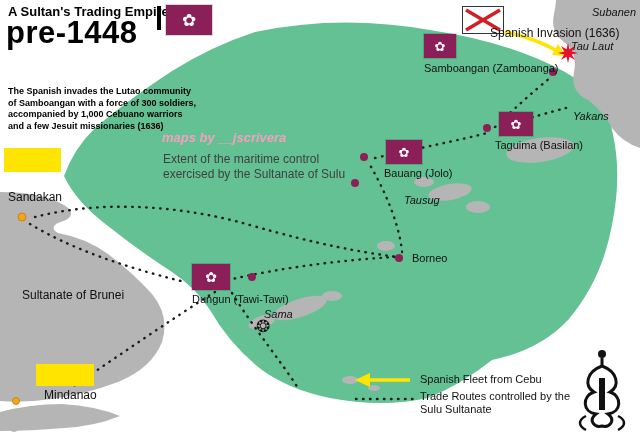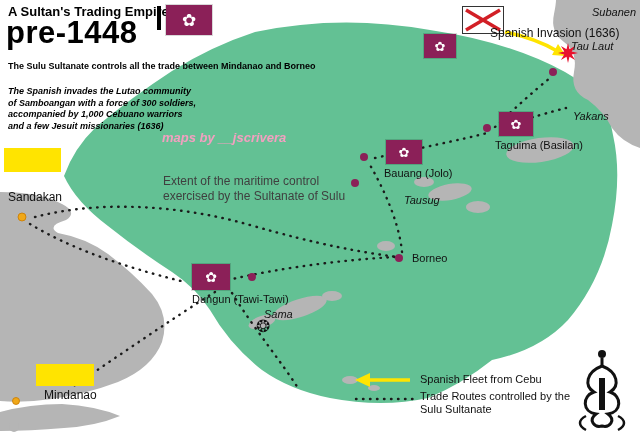--- a/index.html
+++ b/index.html
@@ -101,37 +101,37 @@
     </g>
   </svg>
 
   <div class="abs title-l1" style="left:8px;top:4px;">A Sultan's Trading Empire</div>
   <div class="abs" style="left:157px;top:6px;width:4px;height:24px;background:#000;"></div>
   <div class="abs flag" style="left:166px;top:5px;width:46px;height:30px;font-size:17px;">
     <span>✿</span>
   </div>
   <div class="abs title-l2" style="left:6px;top:15px;">pre-1448</div>
 
-  <div class="abs small-note" style="left:8px;top:61px;width:345px;">The Sulu Sultanate controls all the trade between Mindanao and Borneo</div>
 
-  <div class="abs small-note" style="left:8px;top:86px;width:192px;font-style:italic;">The Spanish invades the Lutao community of Samboangan with a force of 300 soldiers, accompanied by 1,000 Cebuano warriors and a few Jesuit missionaries (1636)</div>
+  <div class="abs small-note" style="left:8px;top:86px;width:192px;">The Spanish invades the Lutao community of Samboangan with a force of 300 soldiers, accompanied by 1,000 Cebuano warriors and a few Jesuit missionaries (1636)</div>
 
   <div class="abs" style="left:462px;top:6px;width:40px;height:26px;background:#fff;border:1px solid #333;">
     <svg width="40" height="26" viewBox="0 0 40 26">
       <line x1="3" y1="3" x2="37" y2="23" stroke="#d21f26" stroke-width="3.5"></line>
       <line x1="37" y1="3" x2="3" y2="23" stroke="#d21f26" stroke-width="3.5"></line>
     </svg>
   </div>
   <div class="abs lbl" style="left:490px;top:27px;font-size:12px;">Spanish Invasion (1636)</div>
   <div class="abs lbl italic" style="left:592px;top:6px;">Subanen</div>
   <div class="abs lbl italic" style="left:555px;top:40px;margin-left:16px;">Tau Laut</div>
 
   <div class="abs flag" style="left:424px;top:34px;width:32px;height:24px;font-size:13px;">
     <span>✿</span>
   </div>
+  <div class="abs lbl" style="left:424px;top:62px;">Samboangan (Zamboanga)</div>
 
   <div class="abs lbl italic" style="left:573px;top:110px;">Yakans</div>
 
   <div class="abs flag" style="left:499px;top:112px;width:34px;height:24px;font-size:13px;">
     <span>✿</span>
   </div>
   <div class="abs lbl" style="left:495px;top:139px;">Taguima (Basilan)</div>
 
   <div class="abs flag" style="left:386px;top:140px;width:36px;height:24px;font-size:13px;">
     <span>✿</span>
@@ -146,23 +146,24 @@
     <span>✿</span>
   </div>
   <div class="abs lbl" style="left:192px;top:293px;">Dungun (Tawi-Tawi)</div>
 
   <div class="abs lbl italic" style="left:236px;top:308px;margin-left:28px;">Sama</div>
   <div class="abs" style="left:256px;top:316px;font-size:17px;color:#111;">❂</div>
 
   <div class="abs ybox" style="left:4px;top:148px;width:57px;height:24px;"></div>
   <div class="abs lbl" style="left:8px;top:177px;font-size:12px;margin-top:14px;">Sandakan</div>
 
+  <div class="abs lbl" style="left:22px;top:289px;font-size:12px;">Sultanate of Brunei</div>
 
   <div class="abs ybox" style="left:36px;top:364px;width:58px;height:22px;"></div>
   <div class="abs lbl" style="left:44px;top:389px;font-size:12px;">Mindanao</div>
 
   <div class="abs watermark" style="left:162px;top:130px;">maps by __jscrivera</div>
-  <div class="abs map-note" style="left:163px;top:152px;width:198px;margin-top:22px;">Extent of the maritime control exercised by the Sultanate of Sulu</div>
+  <div class="abs map-note" style="left:163px;top:152px;width:198px;">Extent of the maritime control exercised by the Sultanate of Sulu</div>
 
   <div class="abs legend-text" style="left:420px;top:373px;">Spanish Fleet from Cebu</div>
   <div class="abs legend-text" style="left:420px;top:390px;width:152px;">Trade Routes controlled by the Sulu Sultanate</div>
 
 </div>
 
 </body></html>

